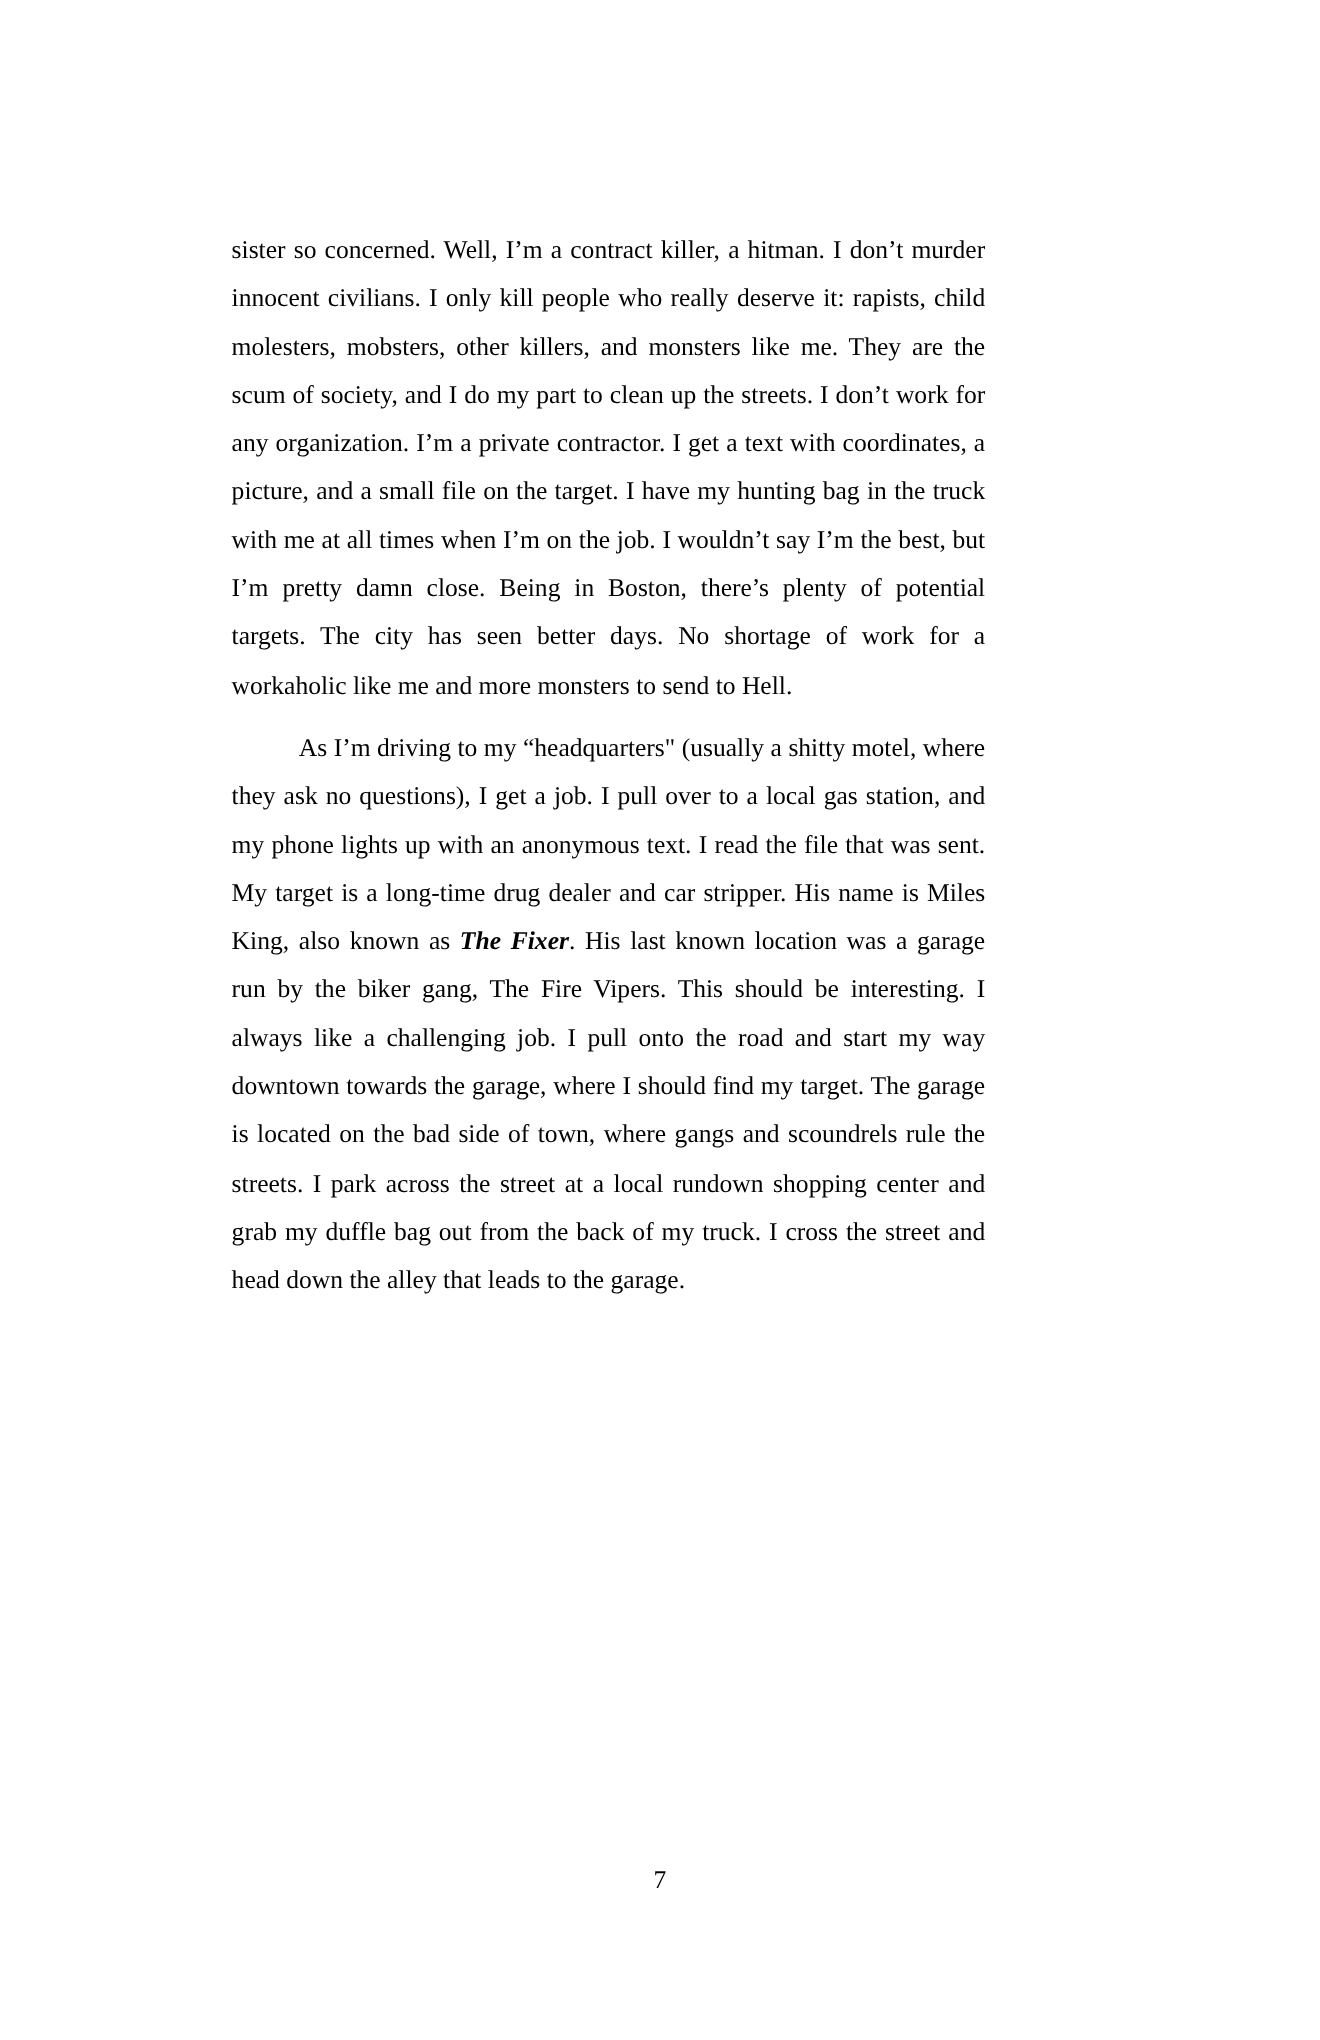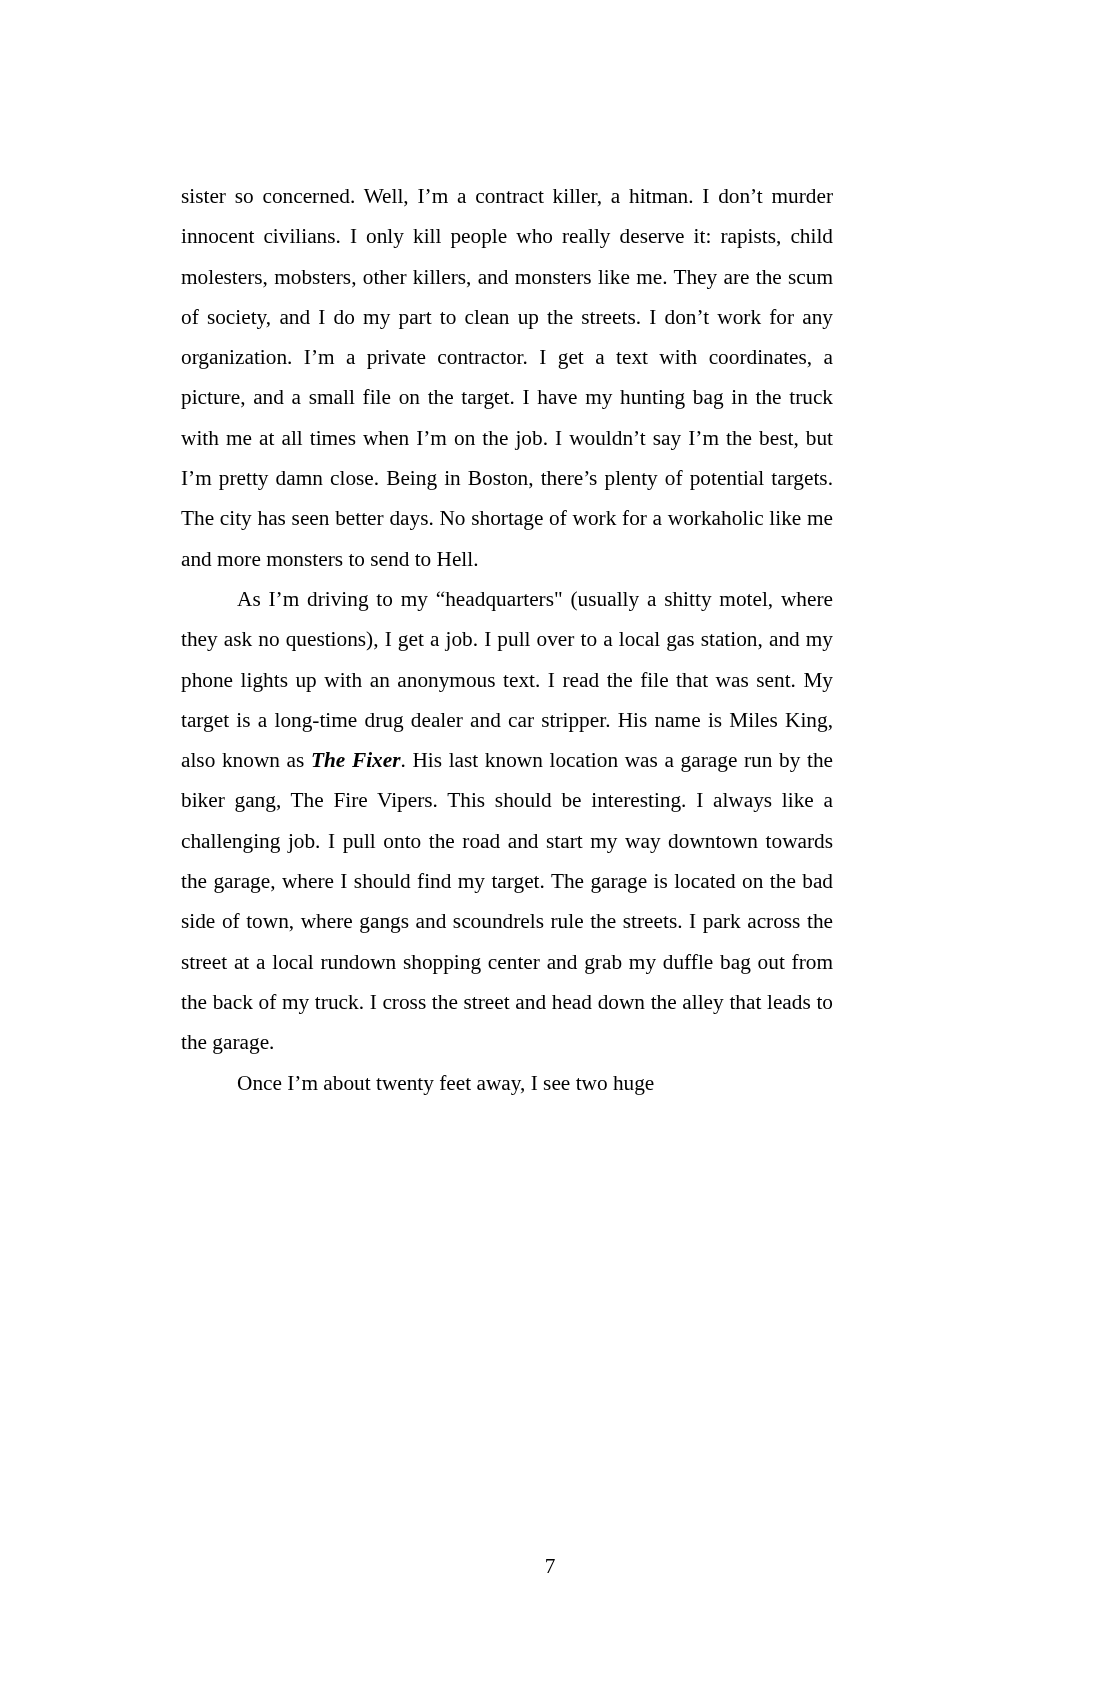--- a/index.html
+++ b/index.html
@@ -23,21 +23,21 @@
     height: 1700px;
     background: #ffffff;
   }
   .text-column {
     position: absolute;
     left: 181px;
     top: 176px;
     width: 652px;
   }
   p.body-paragraph {
-    margin: 0;
+    margin: 12px;
     padding: 0;
     font-size: 21.3px;
     line-height: 40.3px;
     text-align: justify;
     text-justify: inter-word;
     -webkit-hyphens: none;
     hyphens: none;
     word-spacing: 0px;
     letter-spacing: 0px;
   }
@@ -63,19 +63,18 @@
 <body>
 
 <div class="page">
 
   <div class="text-column">
 
     <p class="body-paragraph">sister so concerned. Well, I’m a contract killer, a hitman. I don’t murder innocent civilians. I only kill people who really deserve it: rapists, child molesters, mobsters, other killers, and monsters like me. They are the scum of society, and I do my part to clean up the streets. I don’t work for any organization. I’m a private contractor. I get a text with coordinates, a picture, and a small file on the target. I have my hunting bag in the truck with me at all times when I’m on the job. I wouldn’t say I’m the best, but I’m pretty damn close. Being in Boston, there’s plenty of potential targets. The city has seen better days. No shortage of work for a workaholic like me and more monsters to send to Hell.</p>
 
     <p class="body-paragraph indented"><span>As I’m driving to my “headquarters" (usually a shitty motel, where they ask no questions), I get a job. I pull over to a local gas station, and my phone lights up with an anonymous text. I read the file that was sent. My target is a long-time drug dealer and car stripper. His name is Miles King, also known as </span><span class="ital">The Fixer</span><span>. His last known location was a garage run by the biker gang, The Fire Vipers. This should be interesting. I always like a challenging job. I pull onto the road and start my way downtown towards the garage, where I should find my target. The garage is located on the bad side of town, where gangs and scoundrels rule the streets. I park across the street at a local rundown shopping center and grab my duffle bag out from the back of my truck. I cross the street and head down the alley that leads to the garage.</span></p>
 
-    <p class="body-paragraph indented">Once I’m about twenty feet away, I see two huge</p>
 
   </div>
 
   <div class="page-number">7</div>
 
 </div>
 
 </body></html>

